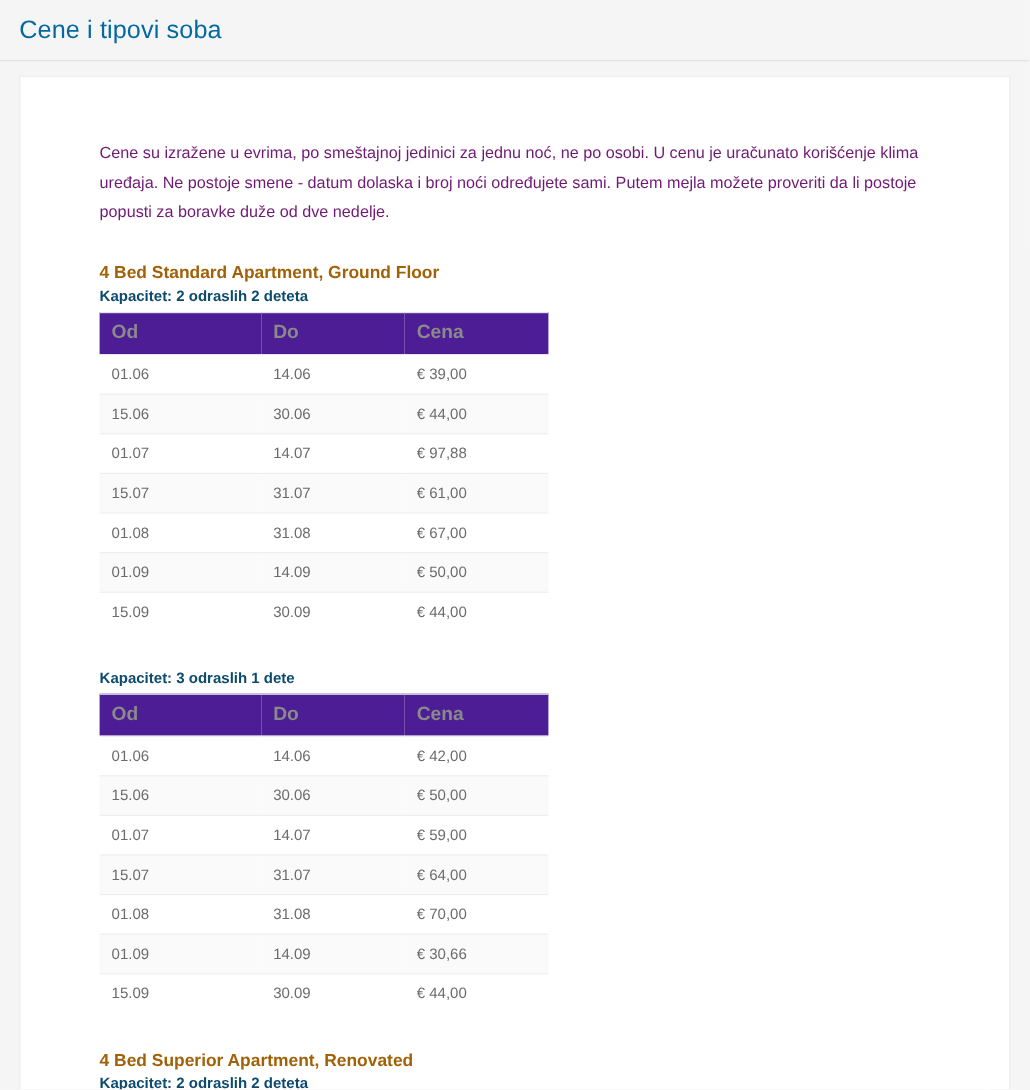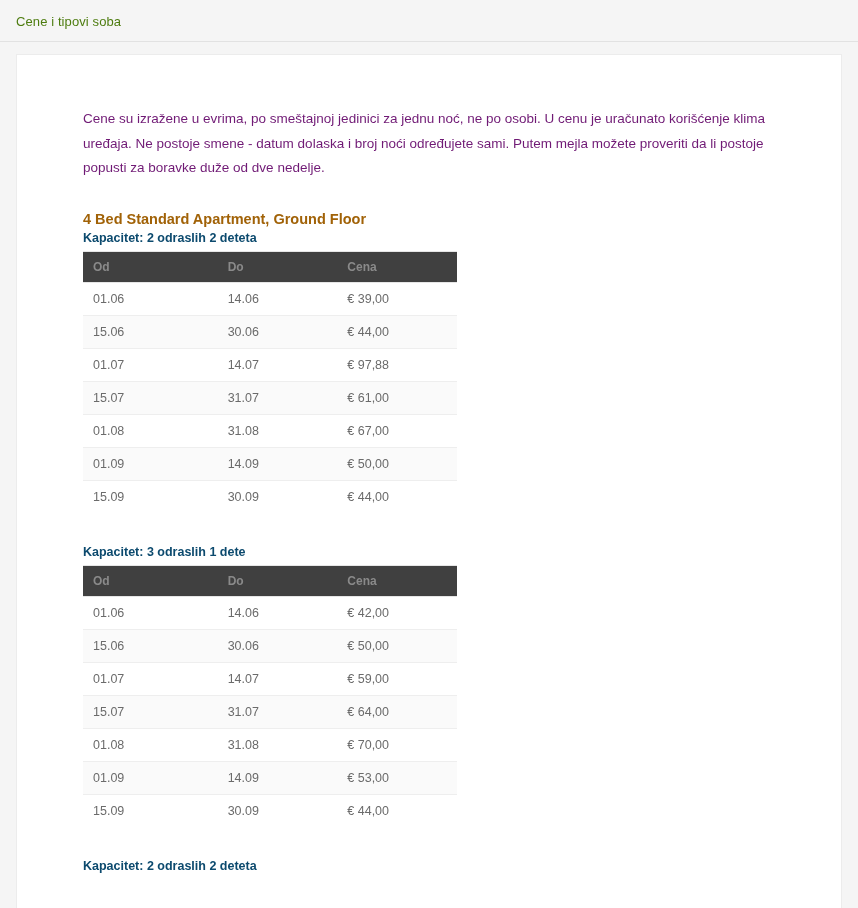--- a/index.html
+++ b/index.html
@@ -13,23 +13,23 @@
     color: #4a4a4a;
   }
   .page {
     width: 858px;
     height: 908px;
     position: relative;
     background: #f5f5f5;
     overflow: hidden;
   }
   .page-title {
-    font-size: 13px;
+    font-size: 21px;
     font-weight: 400;
-    color: #4d7c0f;
+    color: #0369a1;
     padding: 14px 0 12px 16px;
     letter-spacing: 0.1px;
   }
   .title-rule {
     height: 1px;
     background: #e2e2e2;
     margin: 0 0 0 0;
   }
   .outer-card {
     margin: 12px 16px 0 16px;
@@ -72,27 +72,27 @@
     color: #0c4a6e;
     margin: 0 0 6px 0;
   }
   table {
     border-collapse: collapse;
     width: 100%;
     font-size: 12.5px;
   }
   thead th {
     text-align: left;
-    font-size: 12px;
+    font-size: 16px;
     font-weight: bold;
     color: #8a8a8a;
     padding: 8px 10px 8px 10px;
     border-top: 1px solid #e6e6e6;
     border-bottom: 1px solid #e6e6e6;
-    background: #404040;
+    background: #4c1d95;
   }
   tbody td {
     padding: 9px 10px 9px 10px;
     color: #6b6b6b;
     border-bottom: 1px solid #eeeeee;
   }
   tbody tr:nth-child(even) td {
     background: #fafafa;
   }
   tbody tr:last-child td {
@@ -198,31 +198,32 @@
                   <td class="col-cena">€ 64,00</td>
                 </tr>
                 <tr>
                   <td class="col-od">01.08</td>
                   <td class="col-do">31.08</td>
                   <td class="col-cena">€ 70,00</td>
                 </tr>
                 <tr>
                   <td class="col-od">01.09</td>
                   <td class="col-do">14.09</td>
-                  <td class="col-cena">€ 53,00</td>
+                  <td class="col-cena">€ 30,66</td>
                 </tr>
                 <tr>
                   <td class="col-od">15.09</td>
                   <td class="col-do">30.09</td>
                   <td class="col-cena">€ 44,00</td>
                 </tr>
               </tbody>
             </table>
           </div>
           <div class="table-block">
+            <div class="block-title">4 Bed Superior Apartment, Renovated</div>
             <div class="block-sub">Kapacitet: 2 odraslih 2 deteta</div>
           </div>
         </div>
 
     </div>
 
   </div>
 
 </div>
 

